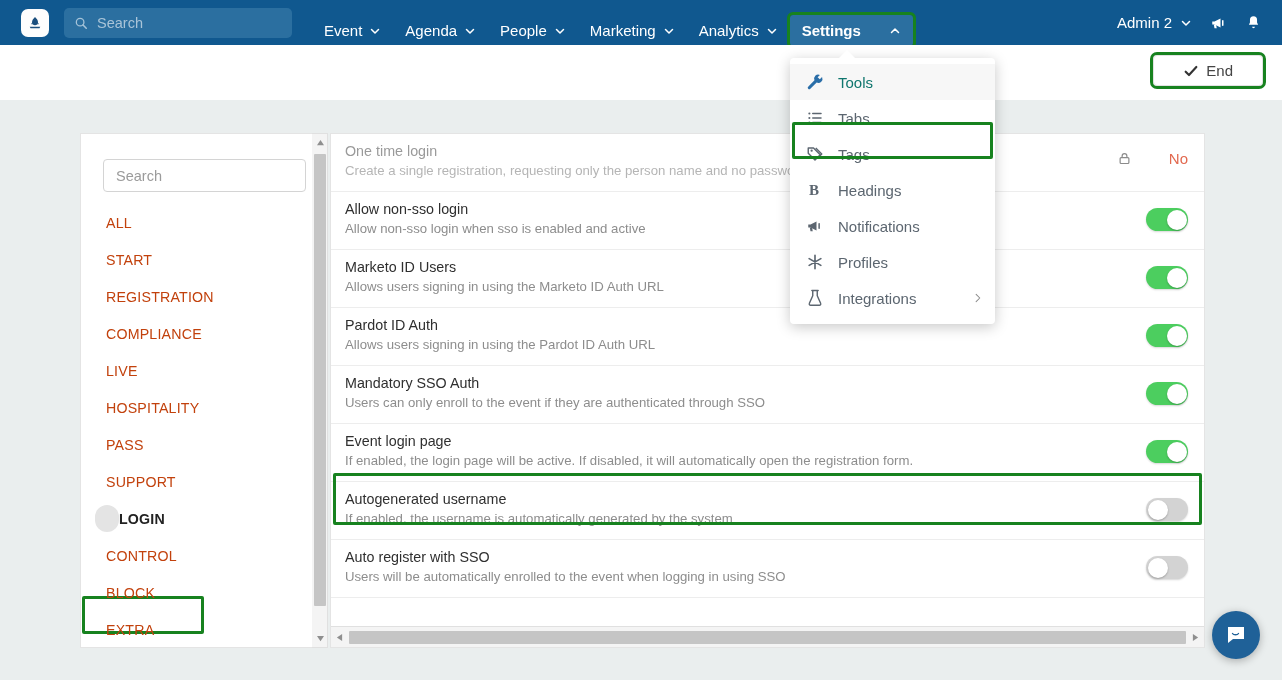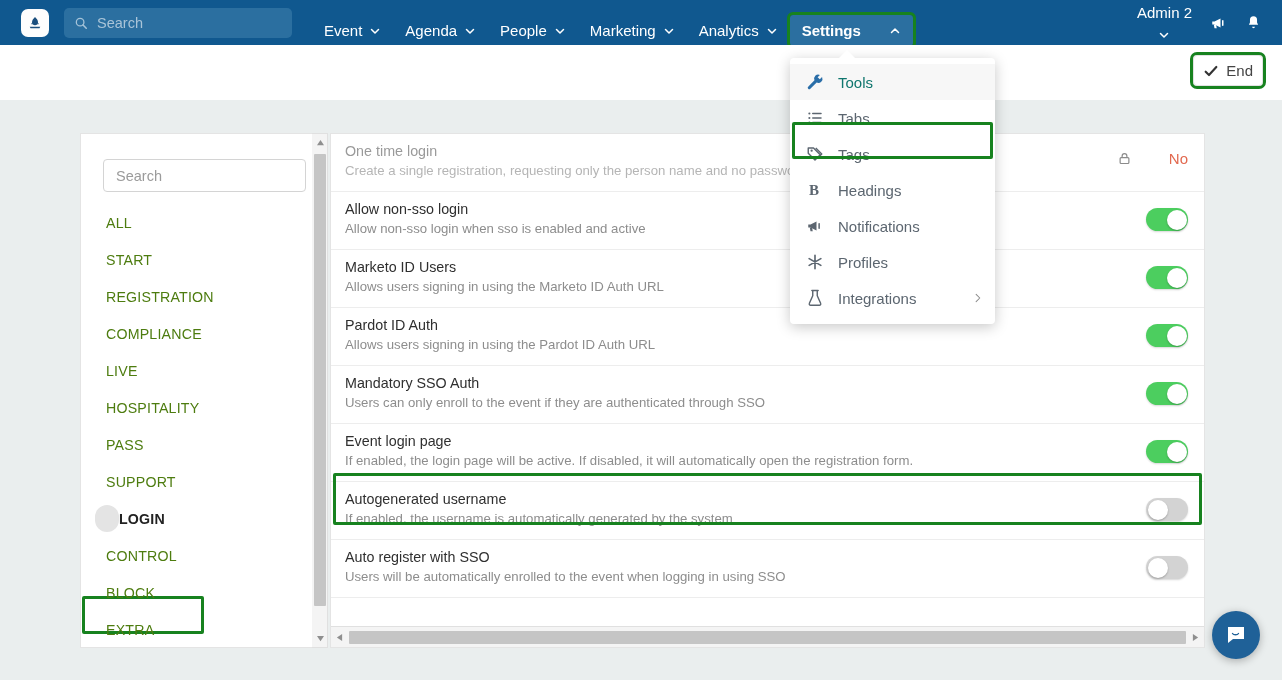--- a/index.html
+++ b/index.html
@@ -38,33 +38,33 @@
     border-radius: 4px; cursor:pointer; white-space:nowrap;margin-top:16px;
   }
   .nav-item.active { background:#2b6fa0; font-weight:bold; }
   .nav-item .chev { display:block; }
   .hl-green { outline: 3px solid #17821f; outline-offset: 0px; border-radius:3px;gap:28px; }
 
   .nav-right {
     position:absolute; right: 12px; top:0; height:45px;
     display:flex; align-items:center; gap: 0px;
   }
-  .admin { display:flex; align-items:center; gap:8px; color:#fff; font-size:15px; padding: 0 10px; flex-direction: column;}
+  .admin { display:flex; align-items:center; gap:8px; color:#fff; font-size:15px; padding: 0 10px;}
   .navicon { width: 34px; height:45px; display:flex; align-items:center; justify-content:center; }
 
   
   .subheader {
     position:absolute; top:45px; left:0; width:1282px; height:55px;
     background:#ffffff;
   }
   .end-btn {
     position:absolute; right: 19px; top: 10px;
     display:flex; align-items:center; gap:7px;
     background:#fff; border: 1px solid #e2e2e2;
-    padding: 6px 9px; border-radius: 4px;
+    padding: 6px 29px; border-radius: 4px;
     color:#444; font-size:15px; cursor:pointer;
   }
 
   
   .page { position:absolute; top:100px; left:0; width:1282px; height:580px; background:#eaeeee; }
 
   
   .sidebar {
     position:absolute; left: 80px; top: 33px;
     width: 248px; height: 515px;
@@ -75,21 +75,21 @@
   .sb-search {
     margin: 25px 22px 0 22px; height:33px;
     border:1px solid #d4d4d4; border-radius:4px;
     display:flex; align-items:center; padding: 0 12px;
   }
   .sb-search span { color:#9b9b9b; font-size:14.5px; }
   .sb-list { margin-top: 12px; }
   .sb-item {
     position:relative;
     height: 37px; display:flex; align-items:center;
-    padding-left: 25px; color:#4d7c0f; font-size:14.2px;
+    padding-left: 25px; color:#c2410c; font-size:14.2px;
     letter-spacing:.2px; cursor:pointer;
   }
   .sb-item.sel { font-weight:bold; color:#222;padding-left:38px; }
   .sb-item.sel .pill {
     position:absolute; left: 14px; top: 5px;
     height: 27px; padding: 0 12px;
     background:#e4e4e4; border-radius: 14px; z-index:0;
   }
   .sb-item .lbl { position:relative; z-index:1; }
   .sb-box {

